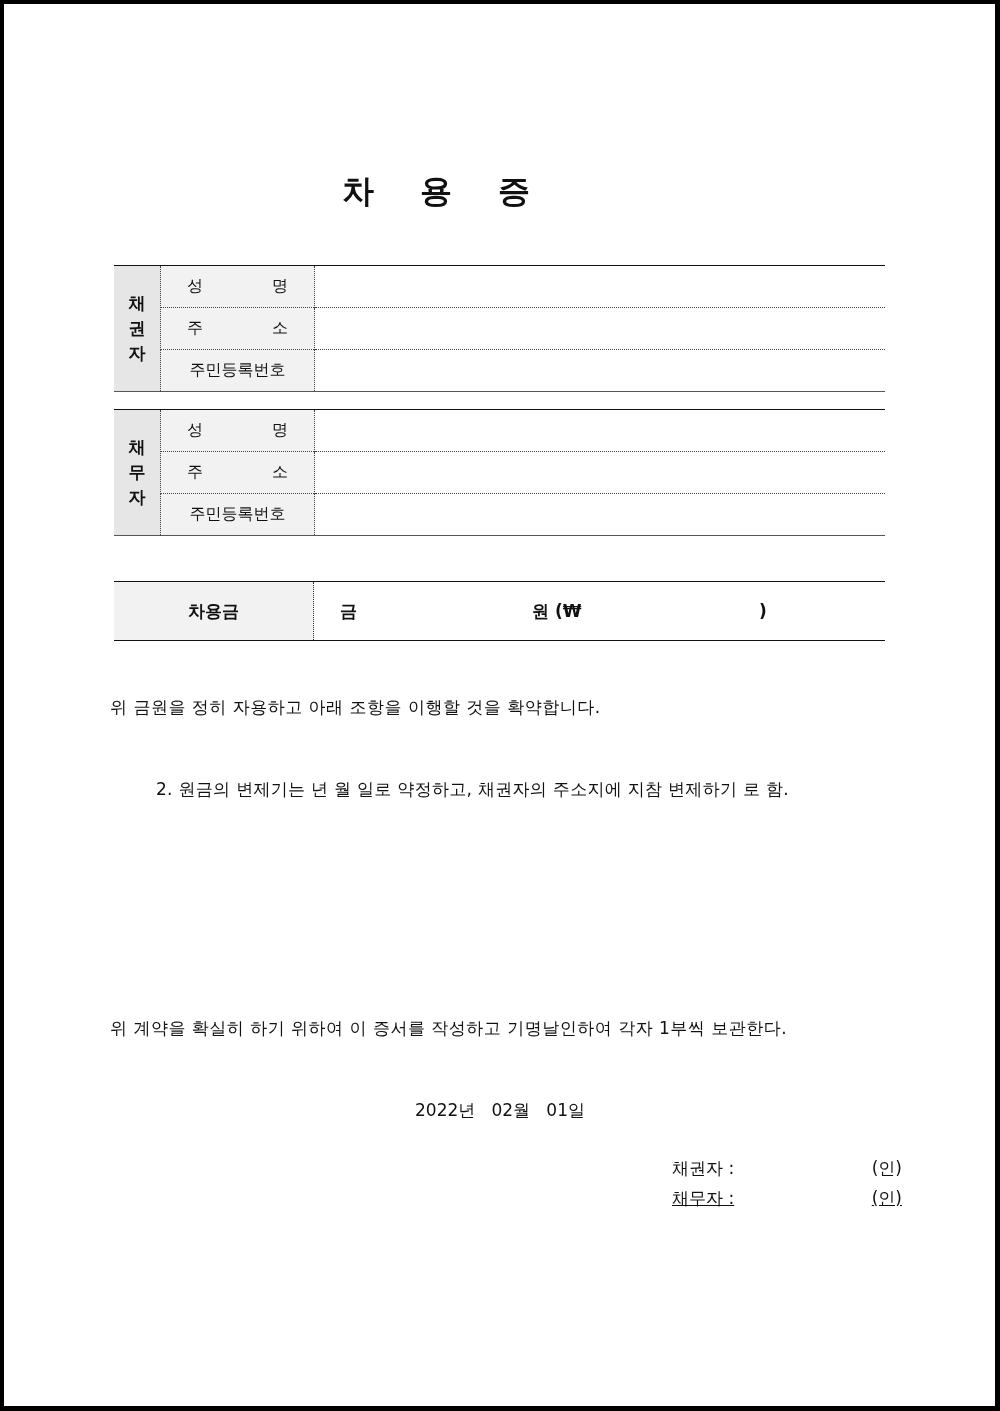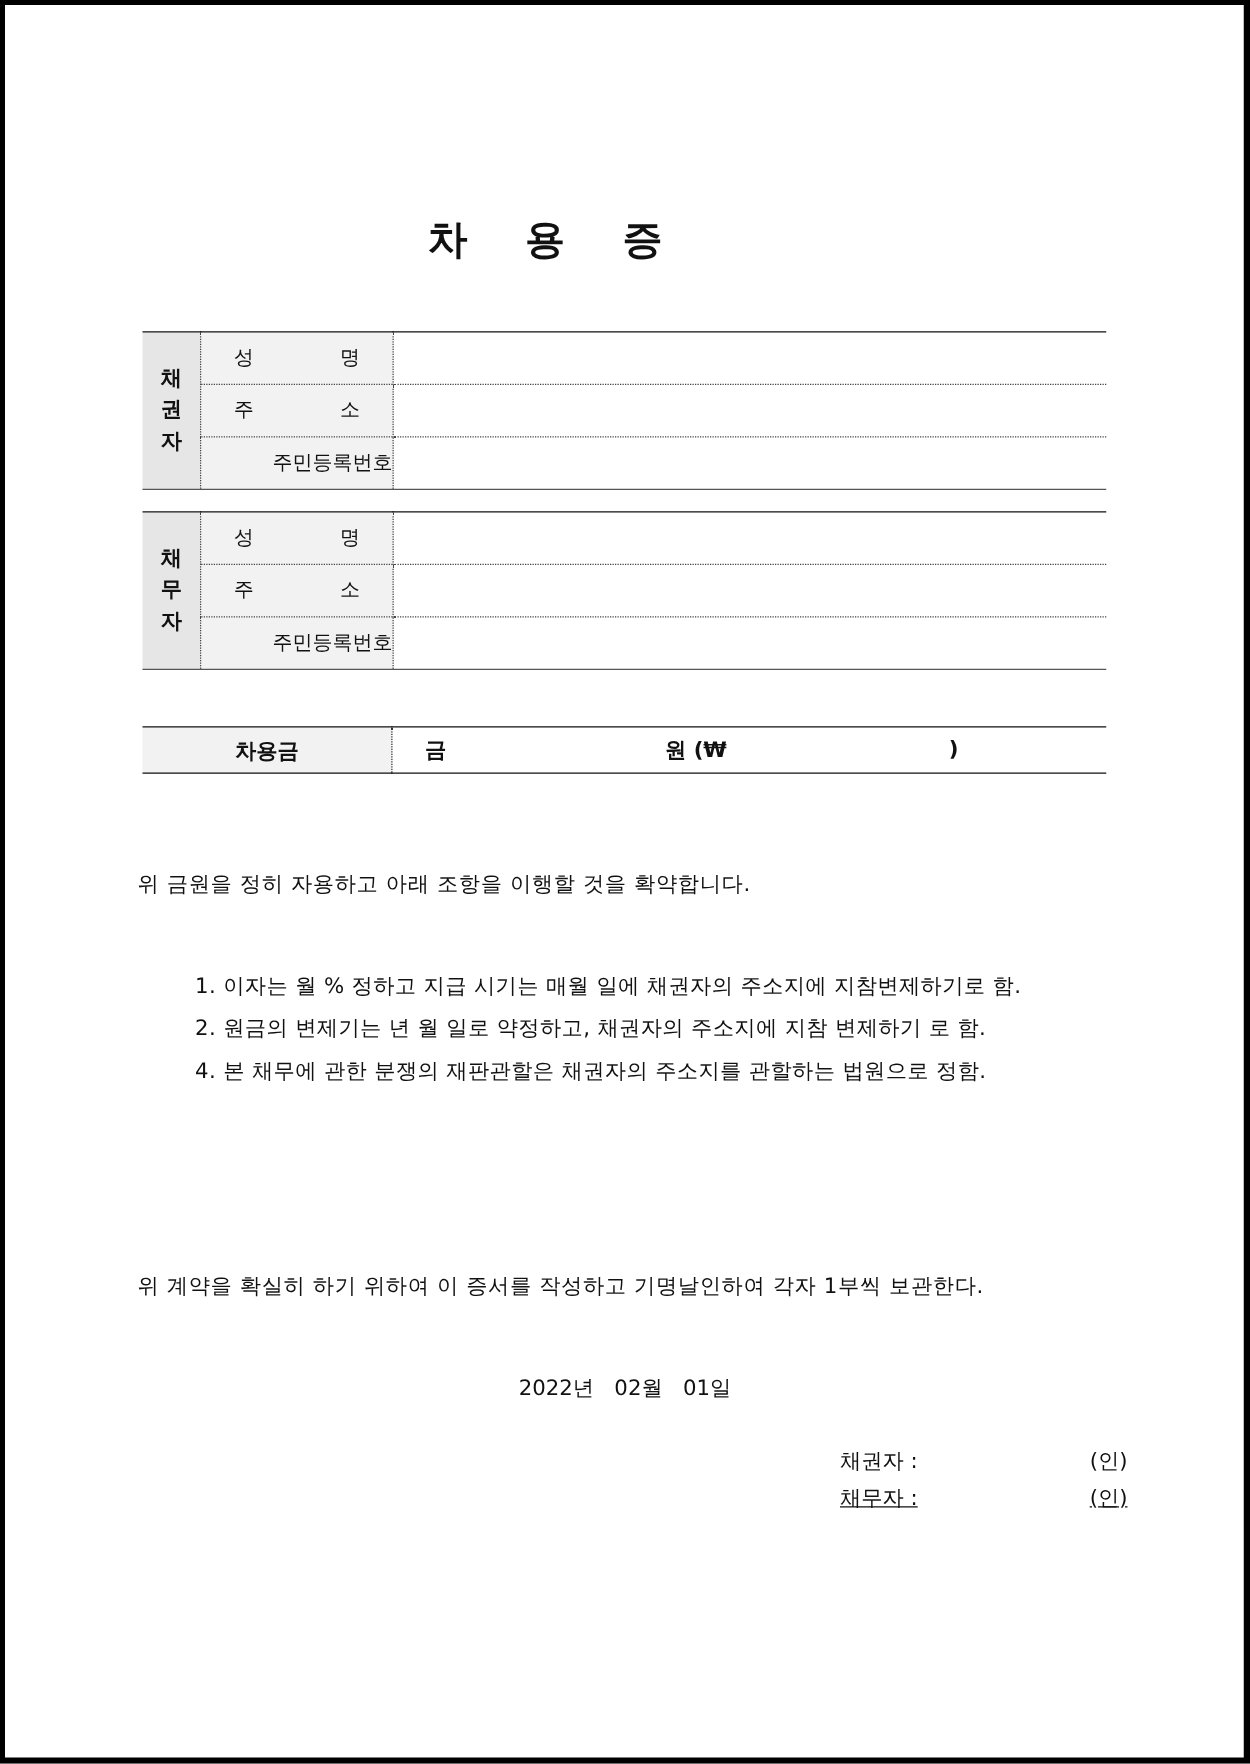--- a/index.html
+++ b/index.html
@@ -11,25 +11,25 @@
   .title { position: absolute; left: 0; width: 872px; top: 170px; text-align: center;
            font-size: 32px; font-weight: bold; letter-spacing: 46px; text-indent: 46px; }
 
   .party-table { position: absolute; left: 114px; width: 771px; border-collapse: collapse;
                  border-top: 1.5px solid #111; border-bottom: 1.5px solid #555; }
   .party-table td { padding: 0; height: 41px; font-size: 16px; }
   .party-table .side { width: 46px; background: #e6e6e6; text-align: center; vertical-align: middle;
                        border-right: 1px dotted #444; font-size: 17px; line-height: 25px; font-weight: bold; }
   .party-table .label { width: 153px; background: #f2f2f2; border-right: 1px dotted #444; }
   .party-table .label .lw { display: flex; justify-content: space-between; padding: 0 26px 0 26px; }
-  .party-table .label .lc { text-align: right; font-family: Liberation Mono, monospace; }
+  .party-table .label .lc { text-align: center; font-family: Liberation Mono, monospace; }
   .party-table tr + tr td.label, .party-table tr + tr td.value { border-top: 1px dotted #444; }
   .party-table .value { background: #fff; }
 
-  .loan-table { position: absolute; left: 114px; top: 581px; width: 771px; height: 38px;
+  .loan-table { position: absolute; left: 114px; top: 581px; width: 771px; height: 60px;
                 border-collapse: collapse; border-top: 1.5px solid #111; border-bottom: 1.5px solid #111; }
   .loan-table td { padding: 0; font-size: 17px; font-weight: bold; }
   .loan-table .loan-label { width: 199px; background: #f2f2f2; text-align: center; border-right: 1px dotted #333; }
   .loan-table .loan-value { position: relative; }
   .loan-table .loan-value span { position: absolute; top: 50%; transform: translateY(-50%); }
 
   .para { position: absolute; left: 110px; font-size: 17px; letter-spacing: 0.5px; white-space: nowrap; }
   .clauses { position: absolute; left: 156px; width: 690px; font-size: 17px; }
   .clause { line-height: 17px; margin-bottom: 17px; text-align: justify; letter-spacing: 0.3px; }
   .date { position: absolute; left: 0; width: 1000px; top: 1099px; text-align: center; font-size: 17px; }
@@ -119,23 +119,21 @@
       <span style="left:218px;">원 (₩</span>
       <span style="left:445px;">)</span>
     </td>
   </tr>
 </tbody>
   </table>
 
 <div class="para" style="top:696px;">위 금원을 정히 자용하고 아래 조항을 이행할 것을 확약합니다.</div>
 
 <div class="clauses" style="top:781px;">
-  <div class="clause">1. 이자는 월     % 정하고 지급 시기는 매월     일에 채권자의 주소지에 지참변제하기로 함.</div>
   <div class="clause">2. 원금의 변제기는                년     월     일로 약정하고, 채권자의 주소지에 지참 변제하기                로 함.</div>
-  <div class="clause">4. 본 채무에 관한 분쟁의 재판관할은 채권자의 주소지를 관할하는 법원으로 정함.</div>
 </div>
 
 <div class="para" style="top:1017px;">위 계약을 확실히 하기 위하여 이 증서를 작성하고 기명날인하여 각자 1부씩 보관한다.</div>
 
 <div class="date" style="white-space:pre;">2022년   02월   01일</div>
 
 <div class="sig" style="top:1157px;">
   <span>채권자 :</span>
   <span>(인)</span>
 </div>

